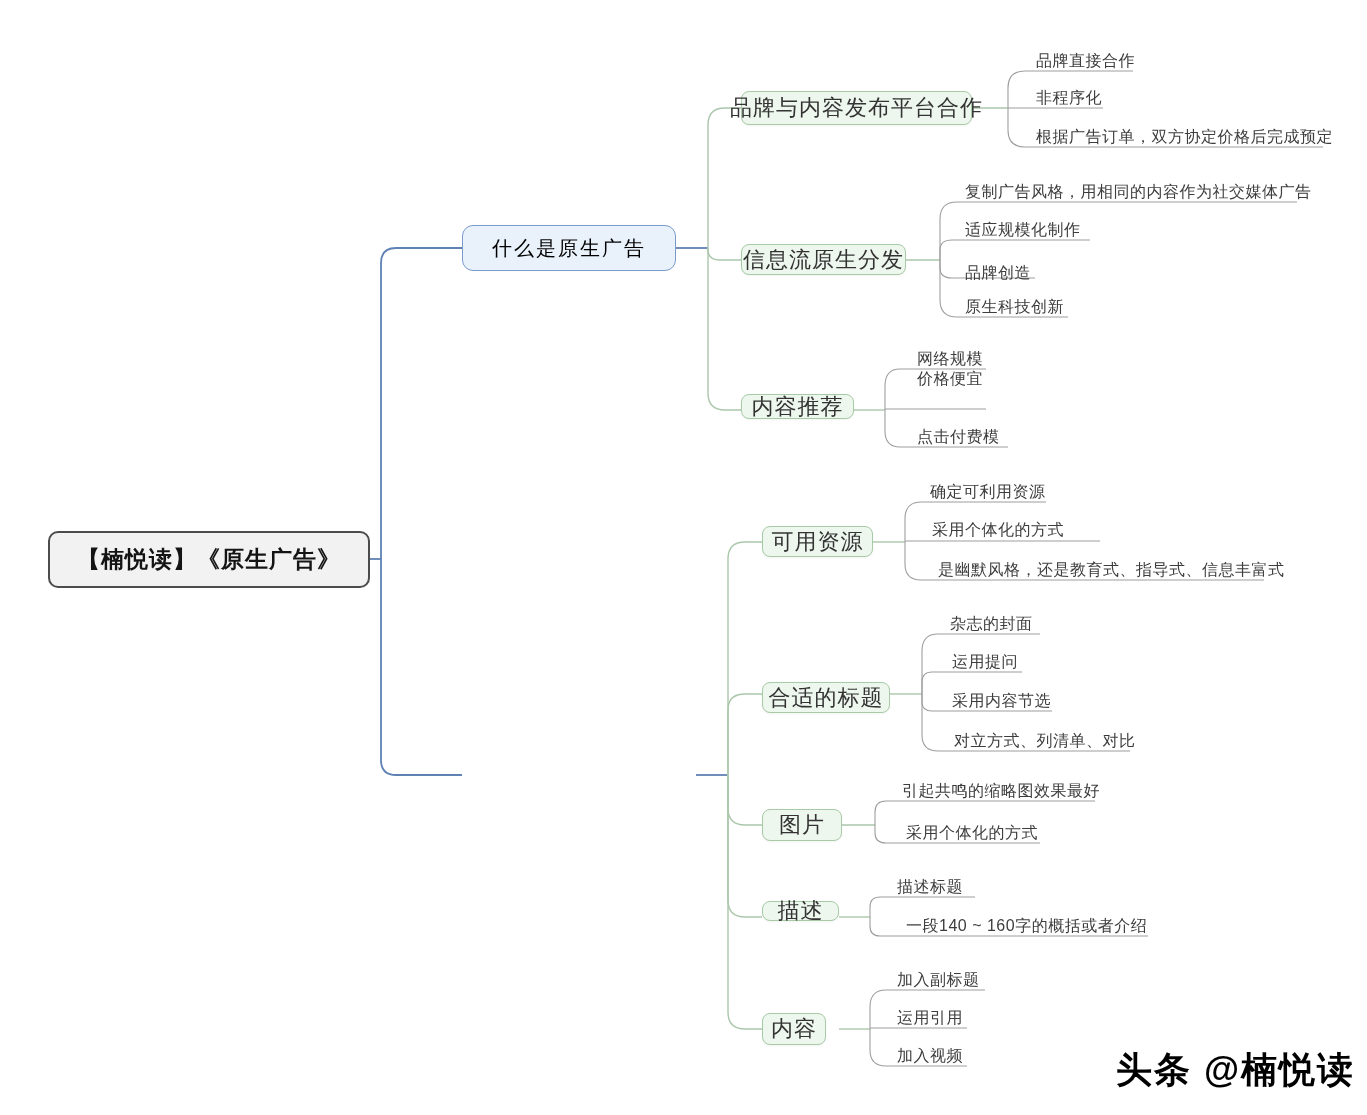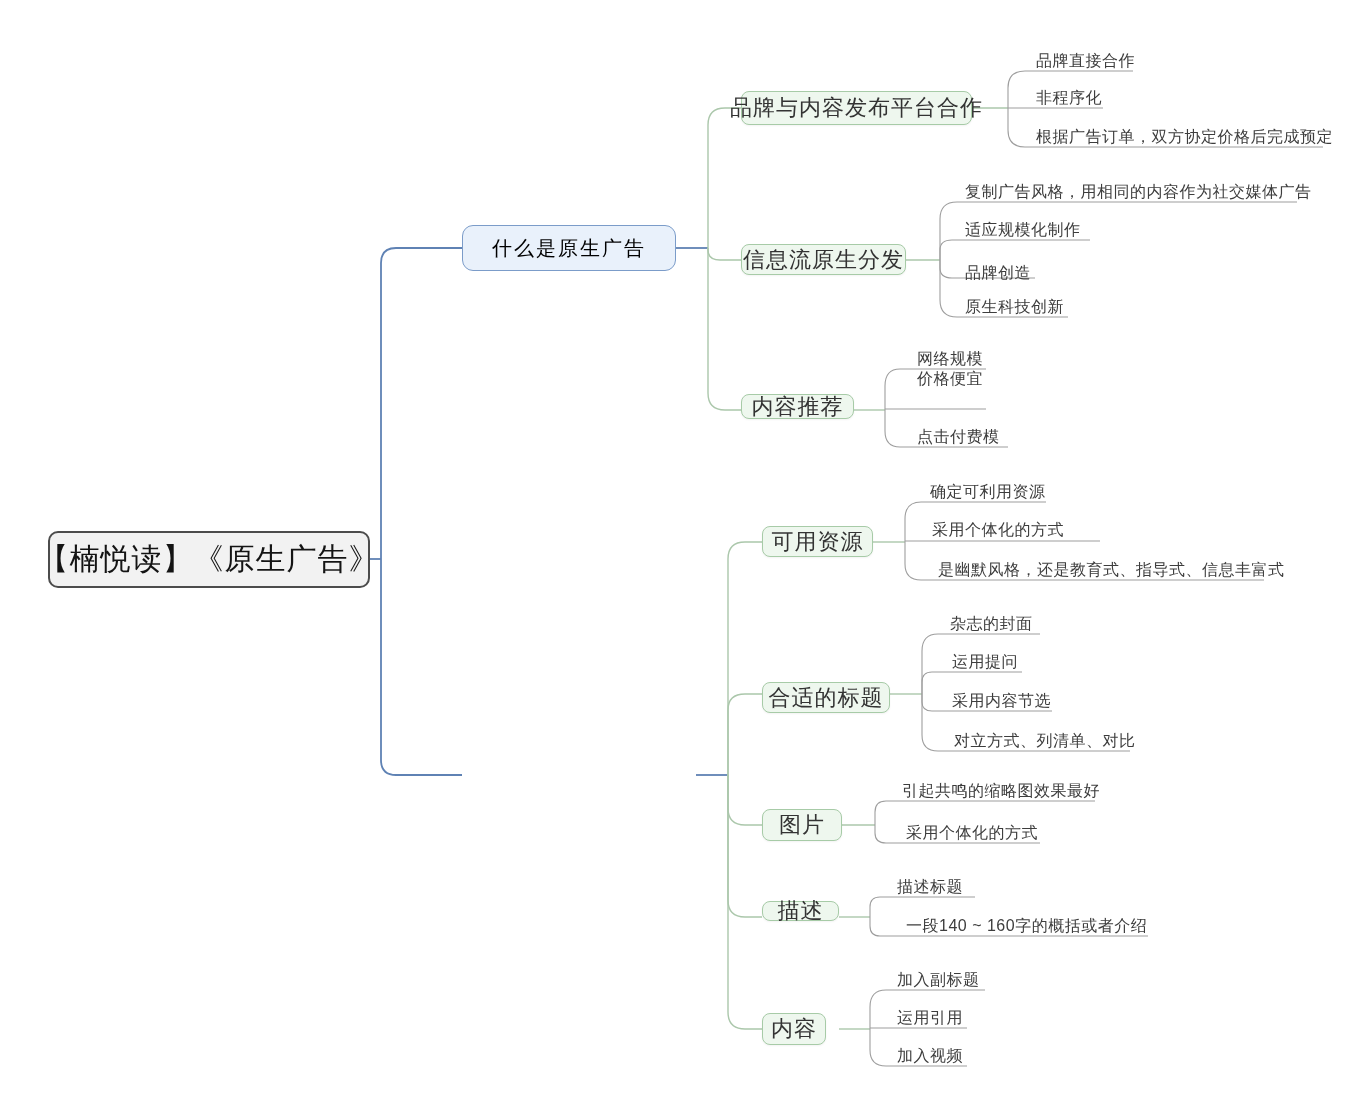--- a/index.html
+++ b/index.html
@@ -7,21 +7,21 @@
        font-family:"Liberation Sans","DejaVu Sans",sans-serif;}
   .canvas{position:absolute;left:0;top:0;width:1367px;height:1115px;}
   svg.links{position:absolute;left:0;top:0;width:1367px;height:1115px;pointer-events:none;}
   svg.links path{fill:none;}
   .lb{stroke:var(--branch-line,#5f82b4);stroke-width:1.8px;}
   .lg{stroke:var(--node-line,#abc7ab);stroke-width:1.4px;}
   .ll{stroke:var(--leaf-line,#9e9e9e);stroke-width:1.1px;}
   .node{position:absolute;display:flex;align-items:center;justify-content:center;
         box-sizing:border-box;white-space:nowrap;cursor:default;}
   .root{background:var(--root-fill,#f2f2f2);border:2px solid var(--root-border,#4c4c4c);
-        border-radius:10px;font-size:30px;font-weight:400;color:#141414;letter-spacing:1px;}
+        border-radius:10px;font-size:23px;font-weight:700;color:#141414;letter-spacing:1px;}
   .l1{background:var(--branch-fill,#e9f1fb);border:1.6px solid var(--branch-border,#7b9cc9);
       border-radius:11px;font-size:20px;color:#000000;letter-spacing:2px;}
   .l2{background:var(--node-fill,#eef7ee);border:1.3px solid var(--node-border,#a7cba7);
       border-radius:8px;font-size:22px;color:#333;letter-spacing:1px;
       box-shadow:0 1px 2px rgba(0,0,0,0.05);text-align:right;}
   .leaf{position:absolute;font-size:16px;line-height:18px;color:#3d3d3d;
         white-space:nowrap;letter-spacing:0.5px;cursor:default;}
   .watermark{position:absolute;left:1116px;top:1046px;font-size:36px;font-weight:bold;
         color:var(--watermark-color,#000);letter-spacing:2px;white-space:nowrap;
         text-shadow:-2px -2px 0 #fff,2px -2px 0 #fff,-2px 2px 0 #fff,2px 2px 0 #fff,
@@ -125,14 +125,15 @@
   <div class="leaf" style="left:902px;top:782px">引起共鸣的缩略图效果最好</div>
   <div class="leaf" style="left:906px;top:824px">采用个体化的方式</div>
 
   <div class="leaf" style="left:897px;top:878px">描述标题</div>
   <div class="leaf" style="left:906px;top:917px">一段140 ~ 160字的概括或者介绍</div>
 
   <div class="leaf" style="left:897px;top:971px">加入副标题</div>
   <div class="leaf" style="left:897px;top:1009px">运用引用</div>
   <div class="leaf" style="left:897px;top:1047px">加入视频</div>
 
+  <div class="watermark">头条 @楠悦读</div>
 
 </div>
 
 </body></html>

